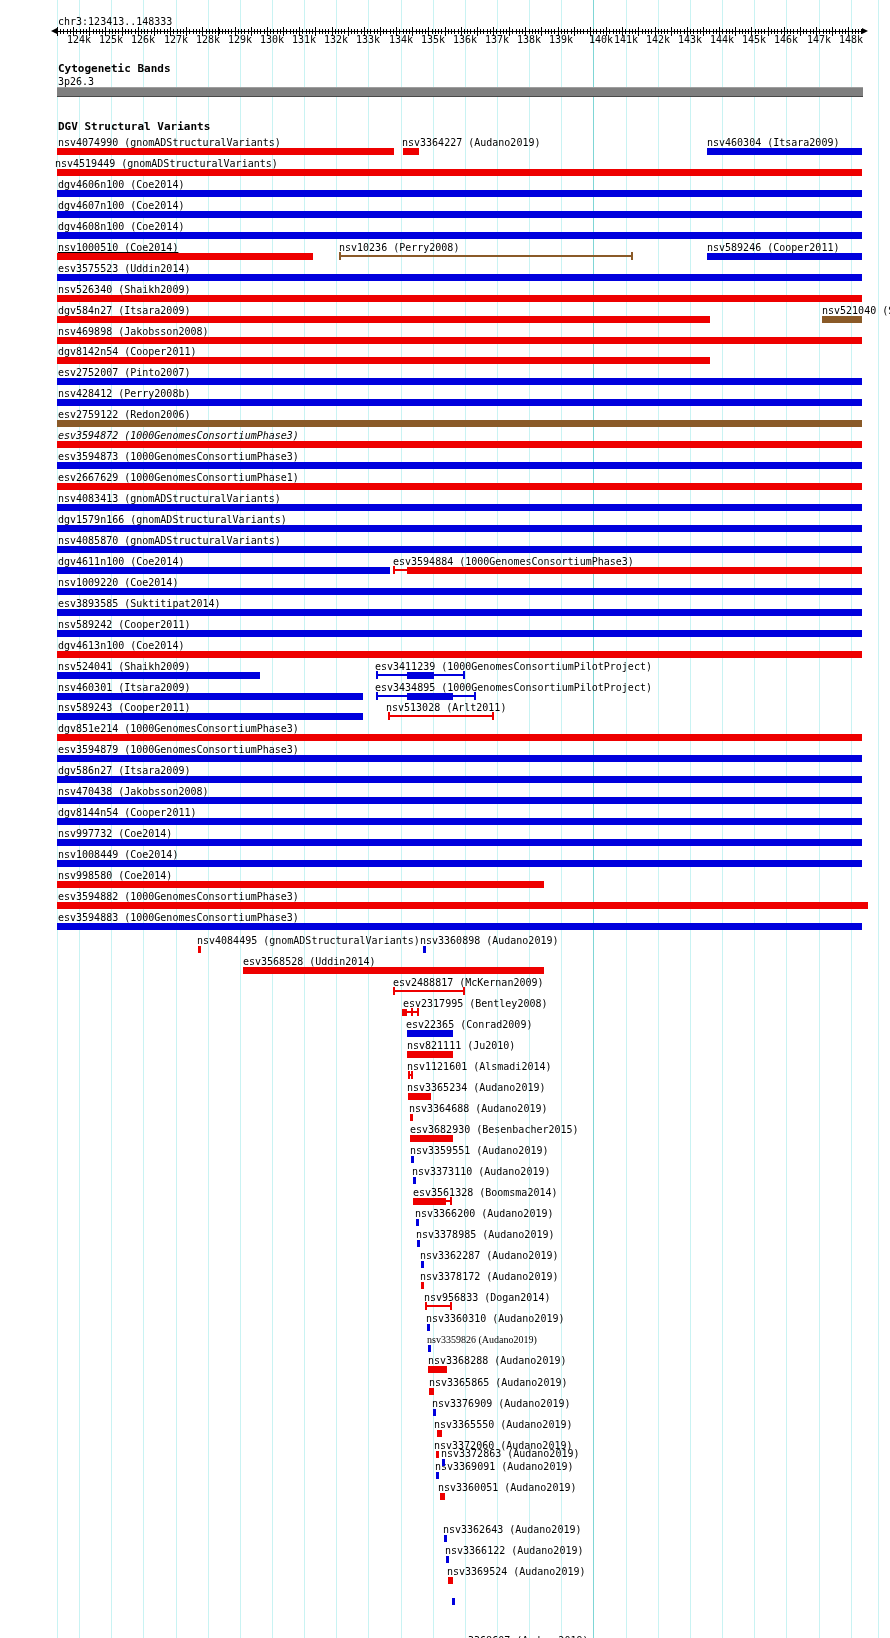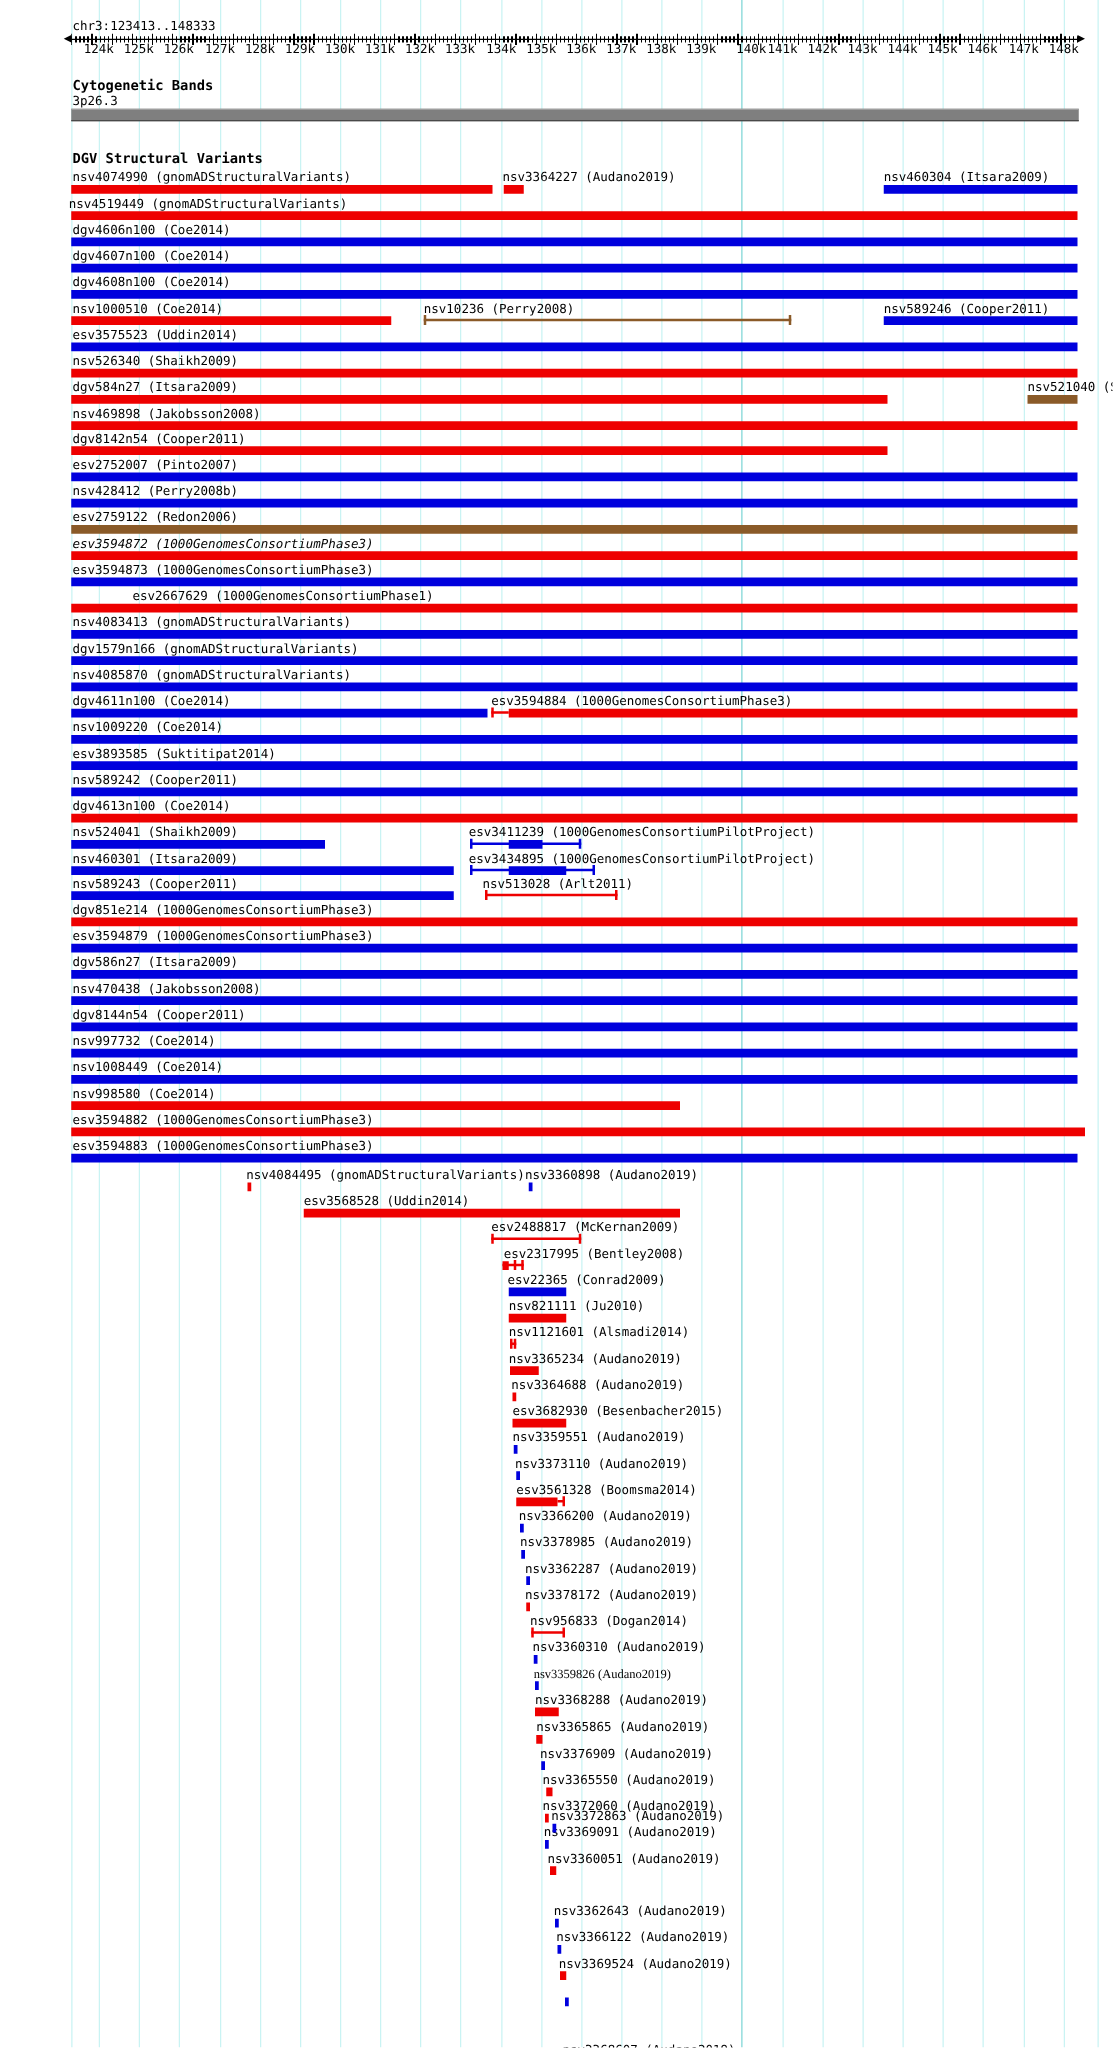--- a/index.html
+++ b/index.html
@@ -122,21 +122,21 @@
     </div>
     <div class="vrow" style="top: 200px;">
       <div class="lbl" style="left: 58px; top: 0px;">dgv4607n100 (Coe2014)</div>
       <div class="g-bar" style="background: rgb(0, 0, 221); left: 57px; width: 805px;"></div>
     </div>
     <div class="vrow" style="top: 221px;">
       <div class="lbl" style="left: 58px; top: 0px;">dgv4608n100 (Coe2014)</div>
       <div class="g-bar" style="background: rgb(0, 0, 221); left: 57px; width: 805px;"></div>
     </div>
     <div class="vrow" style="top: 242px;">
-      <div class="lbl" style="left: 58px; top: 0px;">nsv1000510 (Coe2014)</div>
+      <div class="lbl" style="left: 58px; top: 0px; text-decoration: underline;">nsv1000510 (Coe2014)</div>
       <div class="g-bar" style="background: rgb(238, 0, 0); left: 57px; width: 256px;"></div>
       <div class="lbl" style="left: 339px; top: 0px;">nsv10236 (Perry2008)</div>
       <div class="g-cap" style="background: rgb(138, 90, 40); left: 339px;"></div>
       <div class="g-line" style="background: rgb(138, 90, 40); left: 339px; width: 294px;"></div>
       <div class="g-cap" style="background: rgb(138, 90, 40); left: 631px;"></div>
       <div class="lbl" style="left: 707px; top: 0px;">nsv589246 (Cooper2011)</div>
       <div class="g-bar" style="background: rgb(0, 0, 221); left: 707px; width: 155px;"></div>
     </div>
     <div class="vrow" style="top: 263px;">
       <div class="lbl" style="left: 58px; top: 0px;">esv3575523 (Uddin2014)</div>
@@ -174,21 +174,21 @@
     </div>
     <div class="vrow" style="top: 430px;">
       <div class="lbl" style="left: 58px; top: 0px; font-style: italic;">esv3594872 (1000GenomesConsortiumPhase3)</div>
       <div class="g-bar" style="background: rgb(238, 0, 0); left: 57px; width: 805px;"></div>
     </div>
     <div class="vrow" style="top: 451px;">
       <div class="lbl" style="left: 58px; top: 0px;">esv3594873 (1000GenomesConsortiumPhase3)</div>
       <div class="g-bar" style="background: rgb(0, 0, 221); left: 57px; width: 805px;"></div>
     </div>
     <div class="vrow" style="top: 472px;">
-      <div class="lbl" style="left: 58px; top: 0px; margin-left: 48px;">esv2667629 (1000GenomesConsortiumPhase1)</div>
+      <div class="lbl" style="left: 58px; top: 0px;">esv2667629 (1000GenomesConsortiumPhase1)</div>
       <div class="g-bar" style="background: rgb(238, 0, 0); left: 57px; width: 805px;"></div>
     </div>
     <div class="vrow" style="top: 493px;">
       <div class="lbl" style="left: 58px; top: 0px;">nsv4083413 (gnomADStructuralVariants)</div>
       <div class="g-bar" style="background: rgb(0, 0, 221); left: 57px; width: 805px;"></div>
     </div>
     <div class="vrow" style="top: 514px;">
       <div class="lbl" style="left: 58px; top: 0px;">dgv1579n166 (gnomADStructuralVariants)</div>
       <div class="g-bar" style="background: rgb(0, 0, 221); left: 57px; width: 805px;"></div>
     </div>

